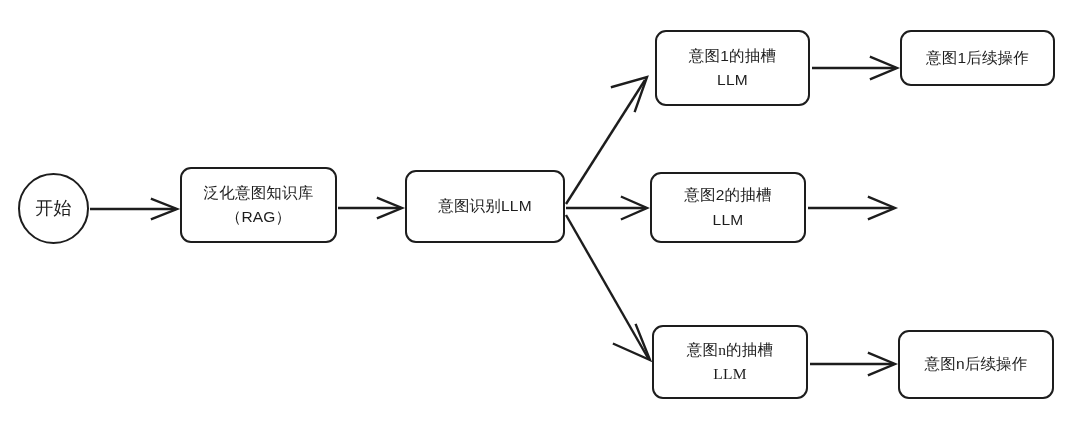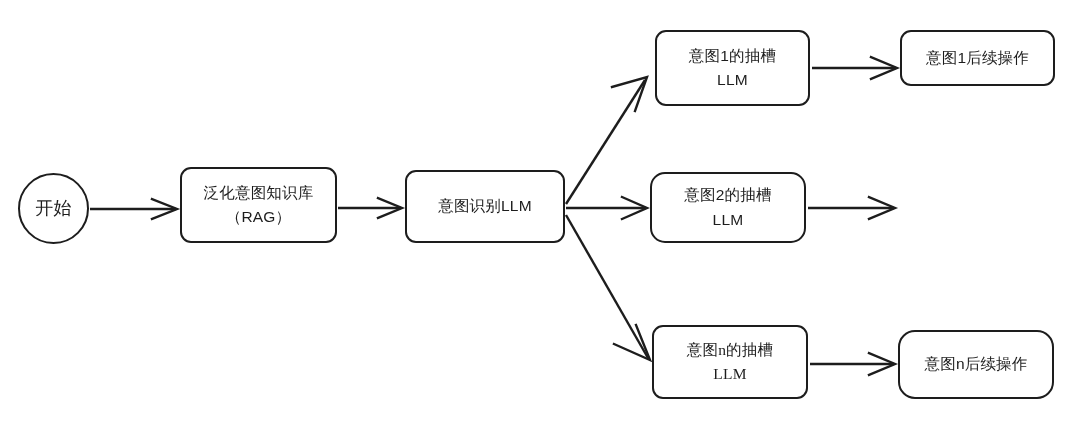--- a/index.html
+++ b/index.html
@@ -112,32 +112,32 @@
   <div class="node rounded" style="left:180px; top:167px; width:157px; height:76px;">
     <span class="node-label">泛化意图知识库
 （RAG）</span>
   </div>
 
   <div class="node rounded" style="left:655px; top:30px; width:155px; height:76px;">
     <span class="node-label">意图1的抽槽
 LLM</span>
   </div>
 
-  <div class="node rounded" style="left:650px; top:172px; width:156px; height:71px;border-radius:15px;">
+  <div class="node rounded" style="left:650px; top:172px; width:156px; height:71px;">
     <span class="node-label">意图2的抽槽
 LLM</span>
   </div>
 
   <div class="node rounded" style="left:652px; top:325px; width:156px; height:74px;font-family:Liberation Serif, serif;">
     <span class="node-label">意图n的抽槽
 LLM</span>
   </div>
 
   <div class="node rounded" style="left:900px; top:30px; width:155px; height:56px;">
     <span class="node-label">意图1后续操作</span>
   </div>
 
 
-  <div class="node rounded" style="left:898px; top:330px; width:156px; height:69px;border-radius:17px;">
+  <div class="node rounded" style="left:898px; top:330px; width:156px; height:69px;">
     <span class="node-label">意图n后续操作</span>
   </div>
 
 </div>
 
 </body></html>

